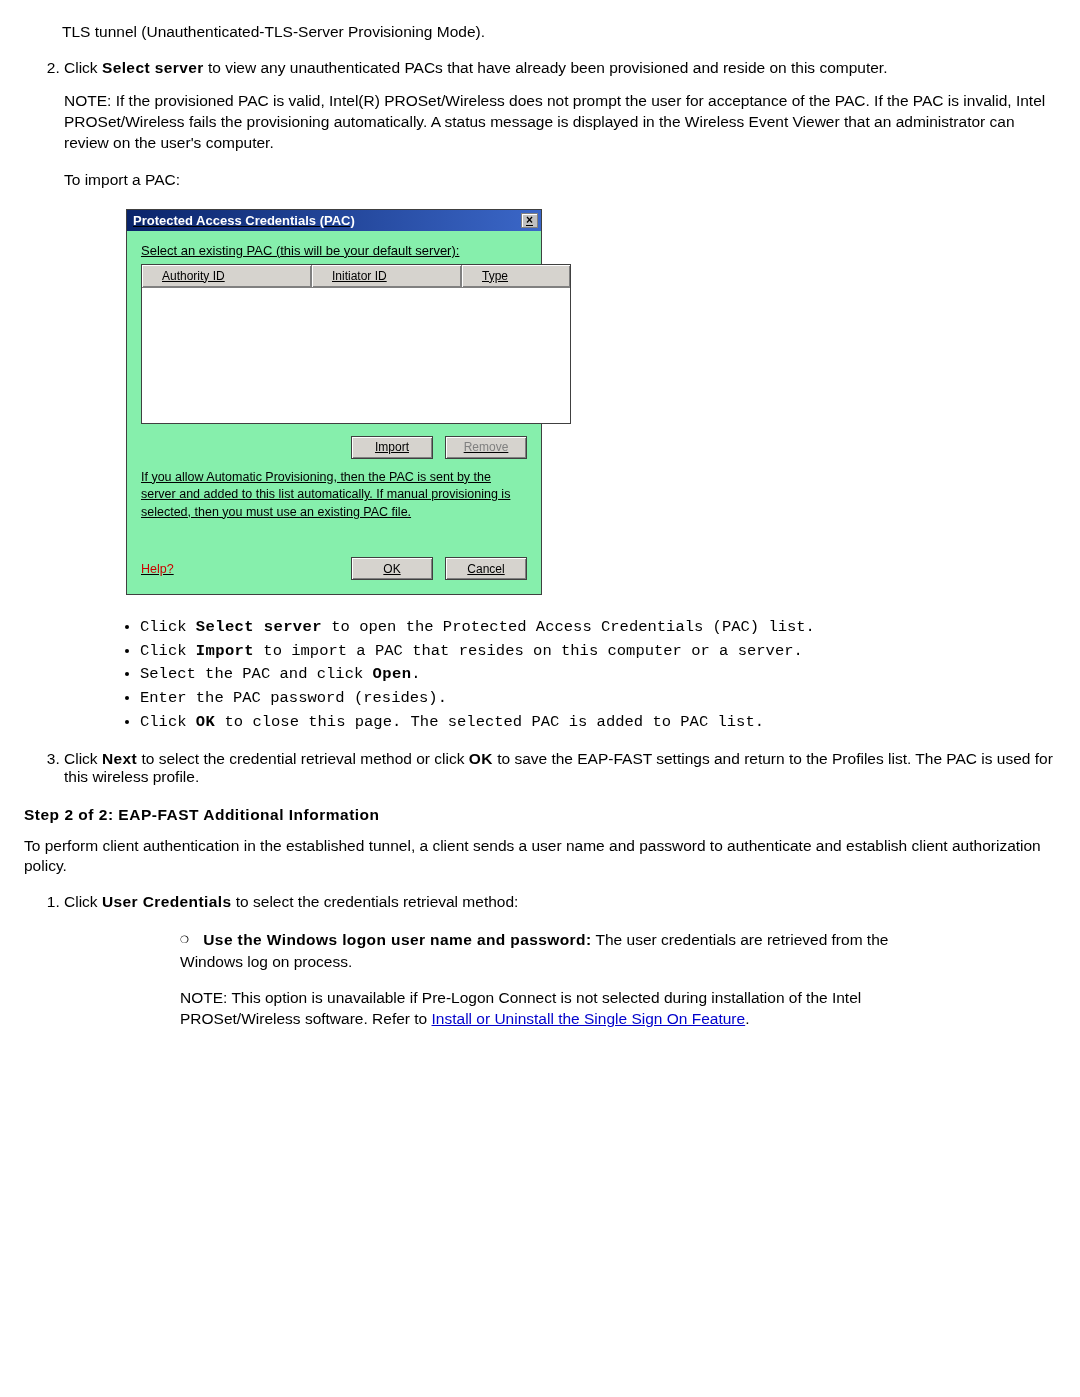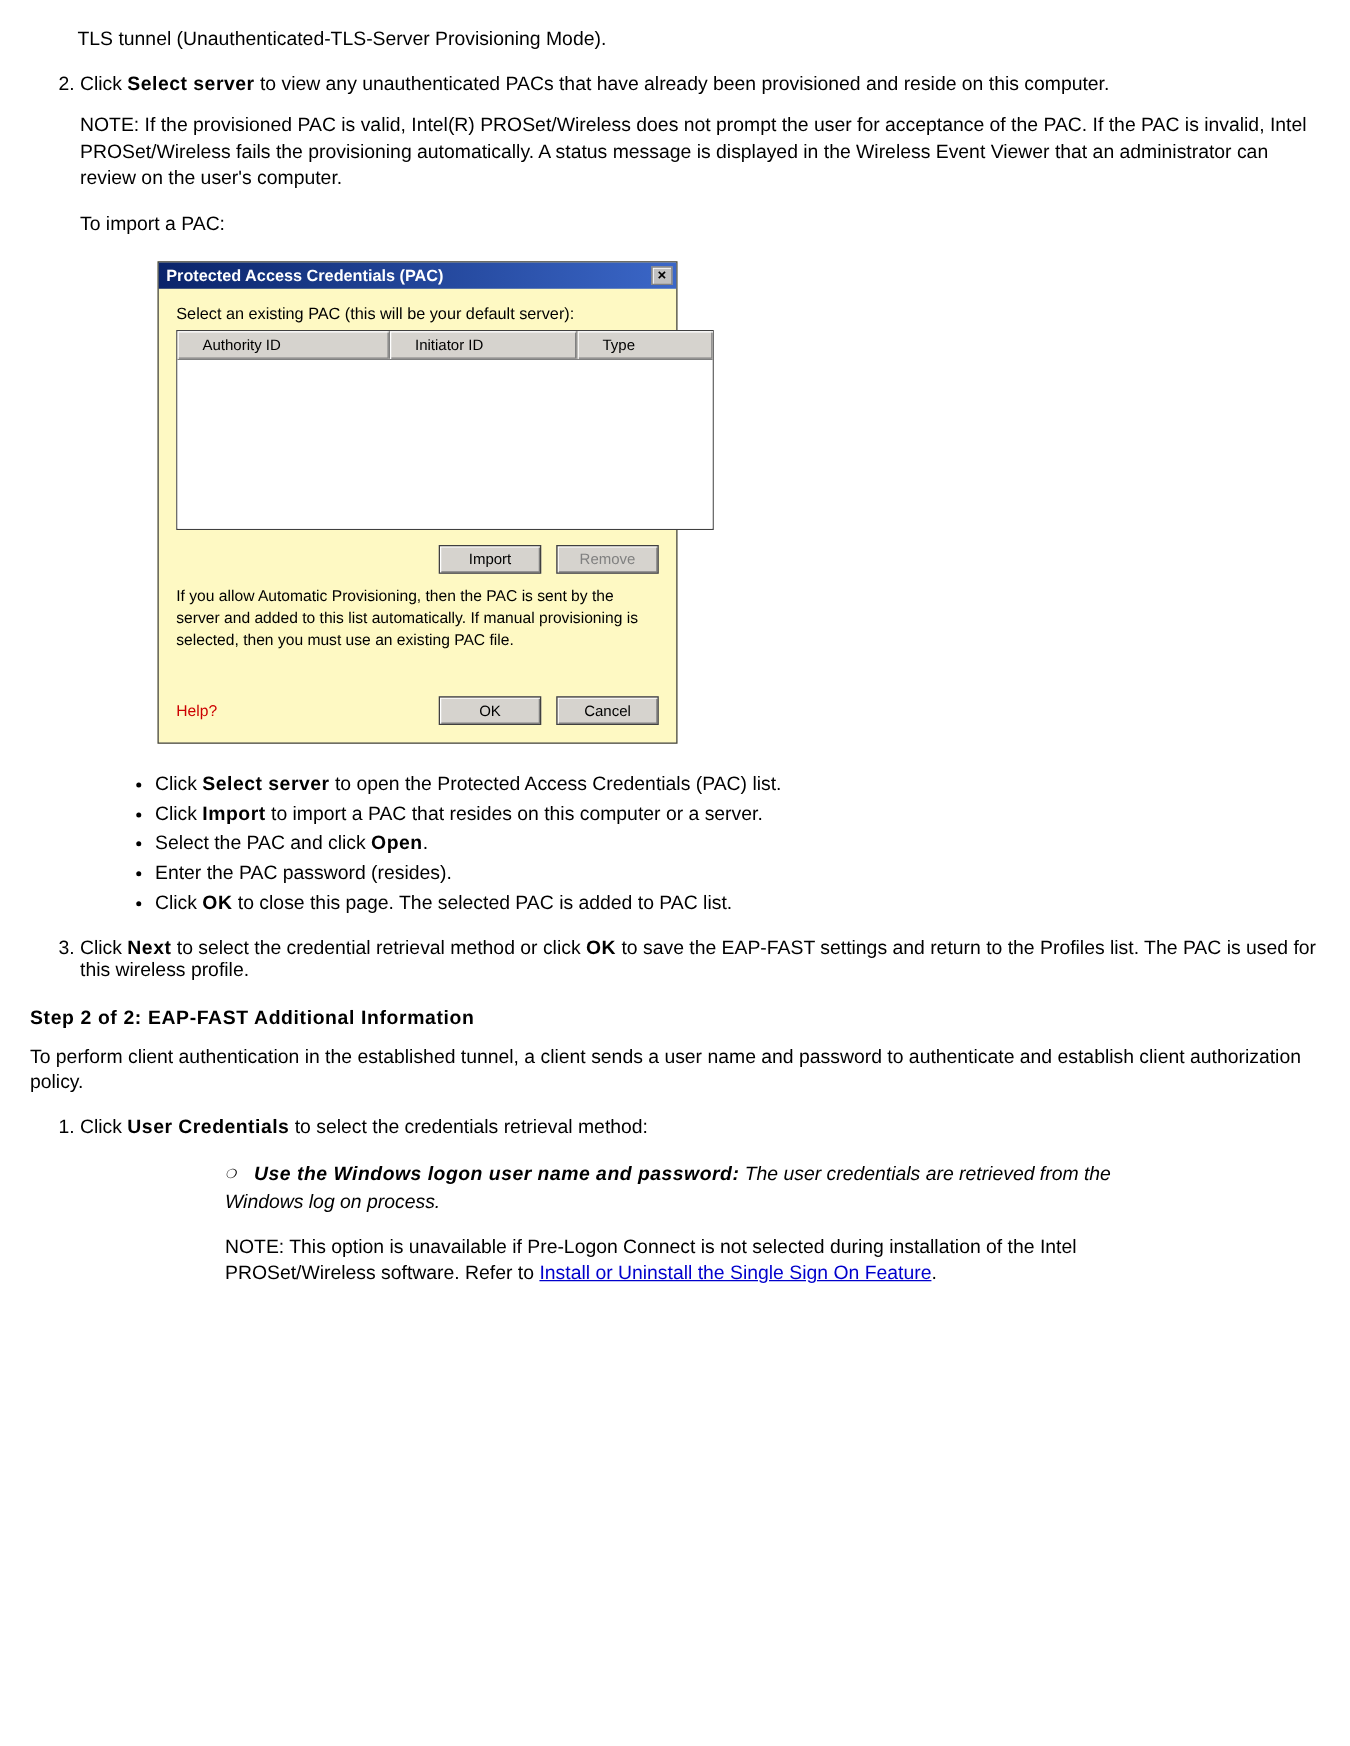--- a/index.html
+++ b/index.html
@@ -20,42 +20,42 @@
     margin: 0 0 18px 0;
     padding-left: 40px;
   }
   ol.continued > li { margin-bottom: 14px; }
   ol.continued li .sub { margin-top: 14px; }
   ul.bullets {
     list-style: disc;
     margin: 0 0 16px 0;
     padding-left: 100px;
   }
-  ul.bullets li { margin: 2px 0; line-height: 1.4; }
+  ul.bullets li { margin: 2px 16px; line-height: 1.4; font-family: Liberation Mono, monospace; }
   ul.circles {
     list-style: none;
     margin: 0;
     padding-left: 156px;
-    font-style: italic;
   }
   ul.circles li::before { content: "❍"; font-size: 10px; margin-right: 10px; display: inline-block; vertical-align: 2px; }
   ul.circles li { margin: 6px 0; line-height: 1.4; }
   .sect-title { font-weight: bold; letter-spacing: .5px; margin: 20px 0 12px 0; }
   .link { color: #0000cc; text-decoration: underline; cursor: pointer; }
   b { font-weight: bold; letter-spacing: .4px; }
 
   
   .dialog-wrap { margin: 8px 0 22px 102px; }
   .dialog {
     width: 416px;
-    background: #fef9c3;
+    background: #86efac;
     border: 1px solid #404040;
     font-family: Tahoma, Arial, sans-serif;
     font-size: 13px;
     color: #000;
+    text-decoration: underline;
   }
   .titlebar {
     background: linear-gradient(to right, #0a246a, #3b67c8);
     color: #fff;
     font-weight: bold;
     display: flex;
     align-items: center;
     padding: 3px 3px 3px 6px;
     font-size: 13px;
   }

